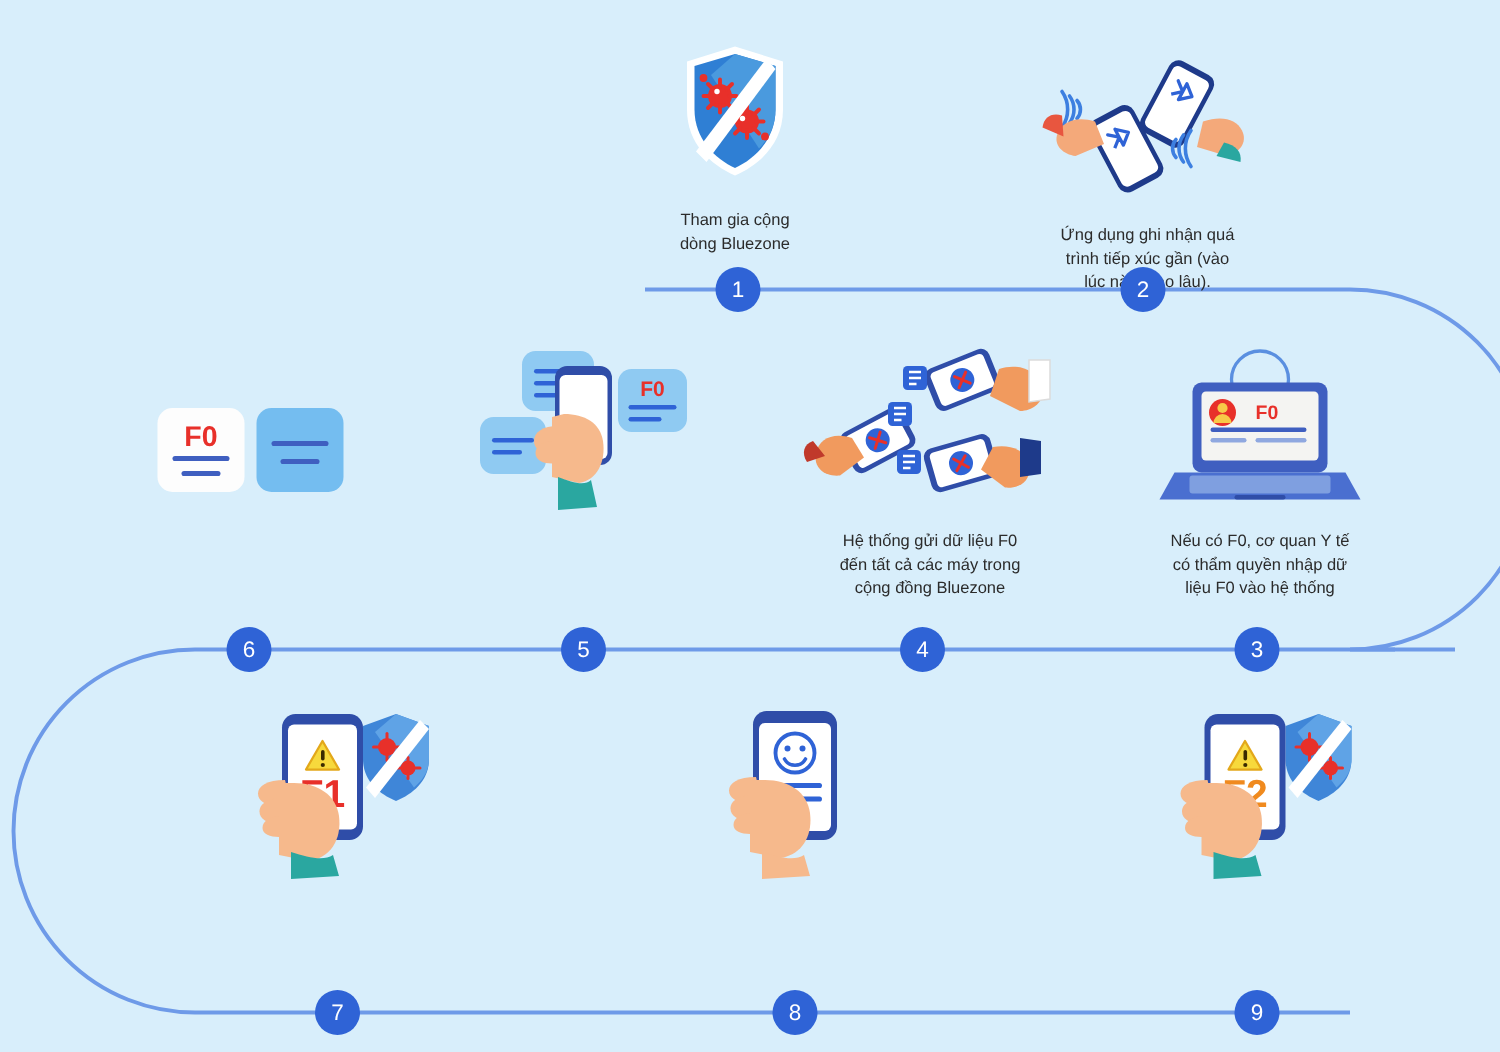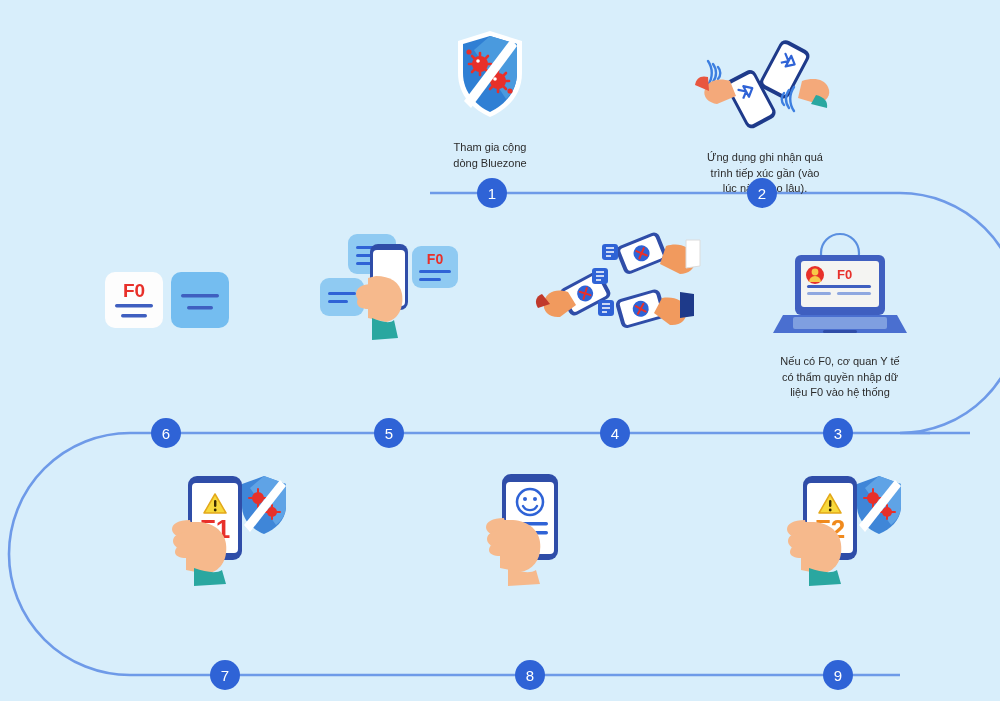--- a/index.html
+++ b/index.html
@@ -203,20 +203,23 @@
           <rect x="82" y="65" width="38" height="24" rx="3" fill="#ffffff"></rect>
           <circle cx="101" cy="77" r="8" fill="#2f63d6"></circle>
           <path d="M97 73 l8 8 M105 73 l-8 8" stroke="#e8302a" stroke-width="2" stroke-linecap="round"></path>
         </g>
         <path d="M122 66 c12 -2 22 2 24 12 c2 10 -6 16 -16 15 l-16 -12 z" fill="#f19a5e"></path>
         <path d="M140 60 l14 2 l0 22 l-14 2 z" fill="#1e3a8a"></path>
         <rect x="58" y="68" width="16" height="16" rx="3" fill="#2f63d6"></rect>
         <path d="M62 72 h8 M62 76 h8 M62 80 h5" stroke="#ffffff" stroke-width="1.6"></path>
       </svg>
     </div>
+    <div class="step-caption">Hệ thống gửi dữ liệu F0
+đến tất cả các máy trong
+cộng đồng Bluezone</div>
   </div>
 
   <div class="step" style="left:740px;top:228px;width:200px;">
     <div class="art">
       <svg width="150" height="106" viewBox="0 0 150 106">
         <circle cx="75" cy="18" r="19" fill="none" stroke="#5a8fe0" stroke-width="2.2"></circle>
         <rect x="30" y="20" width="90" height="60" rx="6" fill="#3f5fc0"></rect>
         <rect x="36" y="26" width="78" height="46" rx="3" fill="#f4f4f2"></rect>
         <circle cx="50" cy="40" r="9" fill="#e8302a"></circle>
         <circle cx="50" cy="37" r="3.4" fill="#f7c948"></circle>

